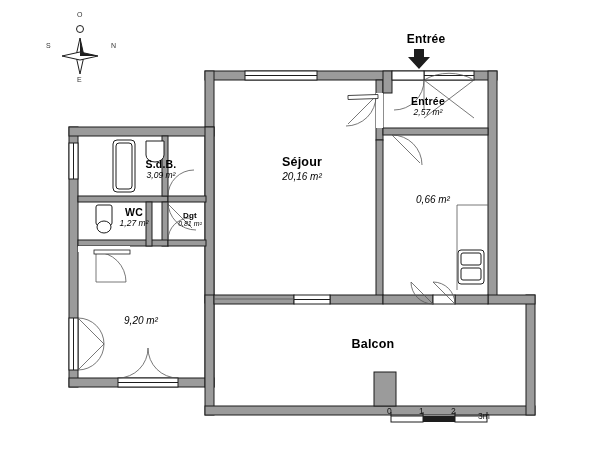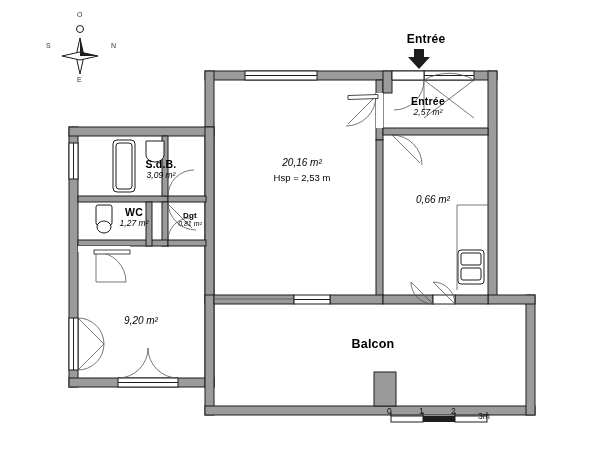--- a/index.html
+++ b/index.html
@@ -189,22 +189,22 @@
   <line x1="34" y1="4" x2="34" y2="8" stroke="#1d1d1d" stroke-width="1"></line>
   <line x1="66" y1="4" x2="66" y2="8" stroke="#1d1d1d" stroke-width="1"></line>
   <line x1="98" y1="4" x2="98" y2="8" stroke="#1d1d1d" stroke-width="1"></line>
 </svg>
 <div style="position:absolute;left:387px;top:406px;font-size:8.5px;color:#111;">0</div>
 <div style="position:absolute;left:419px;top:406px;font-size:8.5px;color:#111;">1</div>
 <div style="position:absolute;left:451px;top:406px;font-size:8.5px;color:#111;">2</div>
 <div style="position:absolute;left:478px;top:411px;font-size:8.5px;color:#111;">3m</div>
 
 <div class="lbl" style="left:252px;top:155px;width:100px;">
+  <span class="name">Séjour</span>
   <span class="area">20,16 m²</span>
-  <span class="hsp">Hsp = 2,53 m</span>
 </div>
 
 <div class="lbl" style="left:388px;top:192px;width:90px;">
   <span class="area">0,66 m²</span>
 </div>
 
 <div class="lbl small" style="left:385px;top:95px;width:86px;">
   <span class="name">Entrée</span>
   <span class="area">2,57 m²</span>
 </div>

